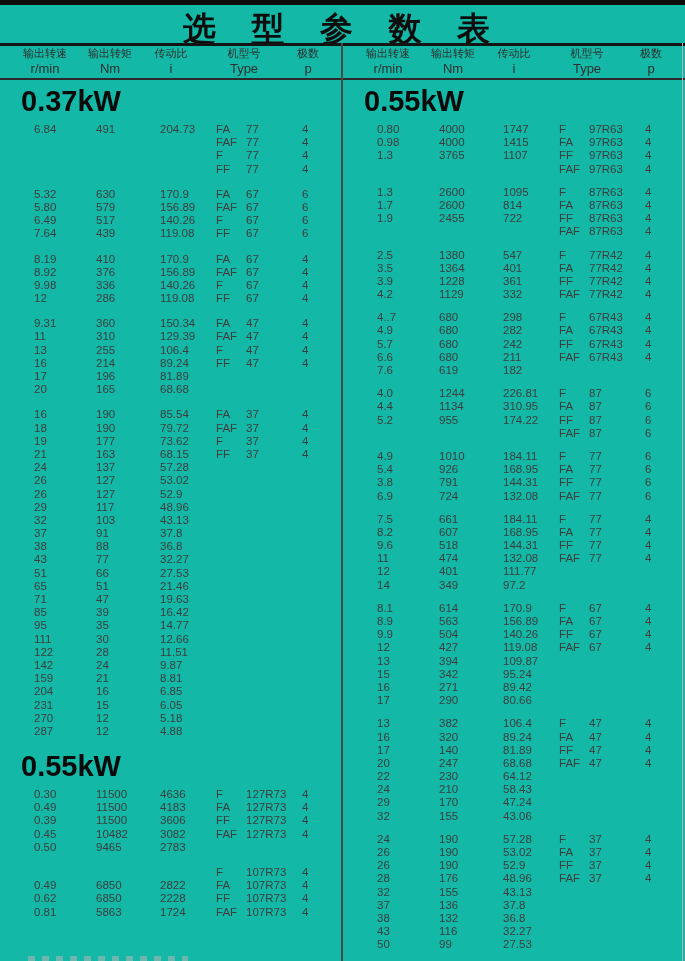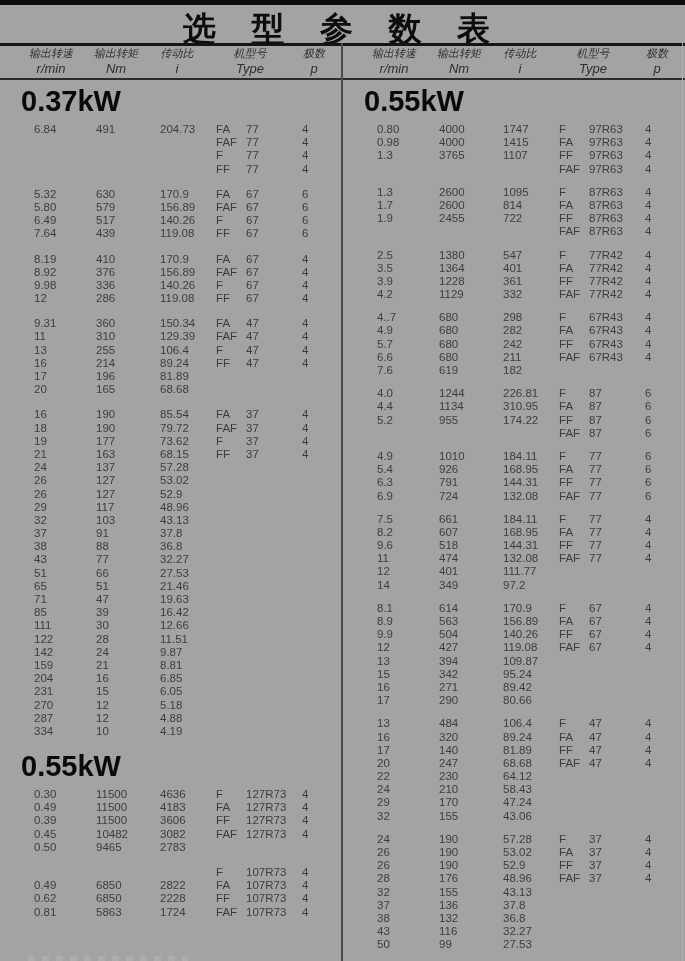--- a/index.html
+++ b/index.html
@@ -1,36 +1,36 @@
 <!DOCTYPE html>
 <html><head>
 <meta charset="utf-8">
 <style>
   * { margin:0; padding:0; box-sizing:border-box; }
   html,body { background:#ffffff; }
   .page {
     position:relative; width:685px; height:961px;
-    background:#a3a3a3; overflow:hidden;
+    background:#14b8a6; overflow:hidden;
     font-family:"Liberation Sans", sans-serif; color:#3d3d3d;
   }
   .topbar { position:absolute; top:0; left:0; width:685px; height:5px; background:#0d0d0d; }
   .title {
     position:absolute; top:7px; left:0; width:685px; text-align:center;
     font-size:33px; font-weight:bold; color:#0d0d0d; letter-spacing:12px;
     font-family:"DejaVu Sans", sans-serif; white-space:nowrap;
   }
   .rule-thick { position:absolute; top:43px; left:0; width:685px; height:3px; background:#141414; }
   .rule-thin  { position:absolute; top:78px; left:0; width:685px; height:2px; background:#2b2b2b; }
   .divider-v  { position:absolute; top:43px; left:341px; width:2px; height:918px; background:#4a4a4a; }
   .edge-v     { position:absolute; top:43px; left:682px; width:1px; height:918px; background:#b2b2b2; }
 
   .header { position:absolute; top:47px; left:0; width:685px; height:30px; display:flex; }
   .header-half {
     width:342px; display:grid; grid-template-columns:66px 64px 58px 88px 40px;
-    padding-left:18px; align-items:center;font-style:italic;
+    padding-left:12px; align-items:center;
   }
   .header-half.right { margin-left:1px; width:340px; }
   .hcell { text-align:center; line-height:1.25; }
   .hlabel { font-size:11px; color:#2e2e2e; }
   .hunit  { font-size:13px; color:#2e2e2e; }
 
   .content { position:absolute; top:81px; }
   .content-left  { left:0;   width:367px; }
   .content-right { left:343px; width:339px; }
 
@@ -387,20 +387,28 @@
         </div>
         <div class="row">
           <span class="cell c0">85</span>
           <span class="cell c1">39</span>
           <span class="cell c2">16.42</span>
           <span class="cell c3"></span>
           <span class="cell c4"></span>
           <span class="cell c5"></span>
         </div>
         <div class="row">
+          <span class="cell c0">95</span>
+          <span class="cell c1">35</span>
+          <span class="cell c2">14.77</span>
+          <span class="cell c3"></span>
+          <span class="cell c4"></span>
+          <span class="cell c5"></span>
+        </div>
+        <div class="row">
           <span class="cell c0">111</span>
           <span class="cell c1">30</span>
           <span class="cell c2">12.66</span>
           <span class="cell c3"></span>
           <span class="cell c4"></span>
           <span class="cell c5"></span>
         </div>
         <div class="row">
           <span class="cell c0">122</span>
           <span class="cell c1">28</span>
@@ -450,28 +458,20 @@
           <span class="cell c5"></span>
         </div>
         <div class="row">
           <span class="cell c0">287</span>
           <span class="cell c1">12</span>
           <span class="cell c2">4.88</span>
           <span class="cell c3"></span>
           <span class="cell c4"></span>
           <span class="cell c5"></span>
         </div>
-        <div class="row">
-          <span class="cell c0">334</span>
-          <span class="cell c1">10</span>
-          <span class="cell c2">4.19</span>
-          <span class="cell c3"></span>
-          <span class="cell c4"></span>
-          <span class="cell c5"></span>
-        </div>
       </div>
       <div class="section-heading">0.55kW</div>
       <div class="group">
         <div class="row">
           <span class="cell c0">0.30</span>
           <span class="cell c1">11500</span>
           <span class="cell c2">4636</span>
           <span class="cell c3">F</span>
           <span class="cell c4">127R73</span>
           <span class="cell c5">4</span>
@@ -735,21 +735,21 @@
         </div>
         <div class="row">
           <span class="cell c0">5.4</span>
           <span class="cell c1">926</span>
           <span class="cell c2">168.95</span>
           <span class="cell c3">FA</span>
           <span class="cell c4">77</span>
           <span class="cell c5">6</span>
         </div>
         <div class="row">
-          <span class="cell c0">6.3</span>
+          <span class="cell c0">3.8</span>
           <span class="cell c1">791</span>
           <span class="cell c2">144.31</span>
           <span class="cell c3">FF</span>
           <span class="cell c4">77</span>
           <span class="cell c5">6</span>
         </div>
         <div class="row">
           <span class="cell c0">6.9</span>
           <span class="cell c1">724</span>
           <span class="cell c2">132.08</span>
@@ -870,21 +870,21 @@
           <span class="cell c1">290</span>
           <span class="cell c2">80.66</span>
           <span class="cell c3"></span>
           <span class="cell c4"></span>
           <span class="cell c5"></span>
         </div>
       </div>
       <div class="group">
         <div class="row">
           <span class="cell c0">13</span>
-          <span class="cell c1">484</span>
+          <span class="cell c1">382</span>
           <span class="cell c2">106.4</span>
           <span class="cell c3">F</span>
           <span class="cell c4">47</span>
           <span class="cell c5">4</span>
         </div>
         <div class="row">
           <span class="cell c0">16</span>
           <span class="cell c1">320</span>
           <span class="cell c2">89.24</span>
           <span class="cell c3">FA</span>

